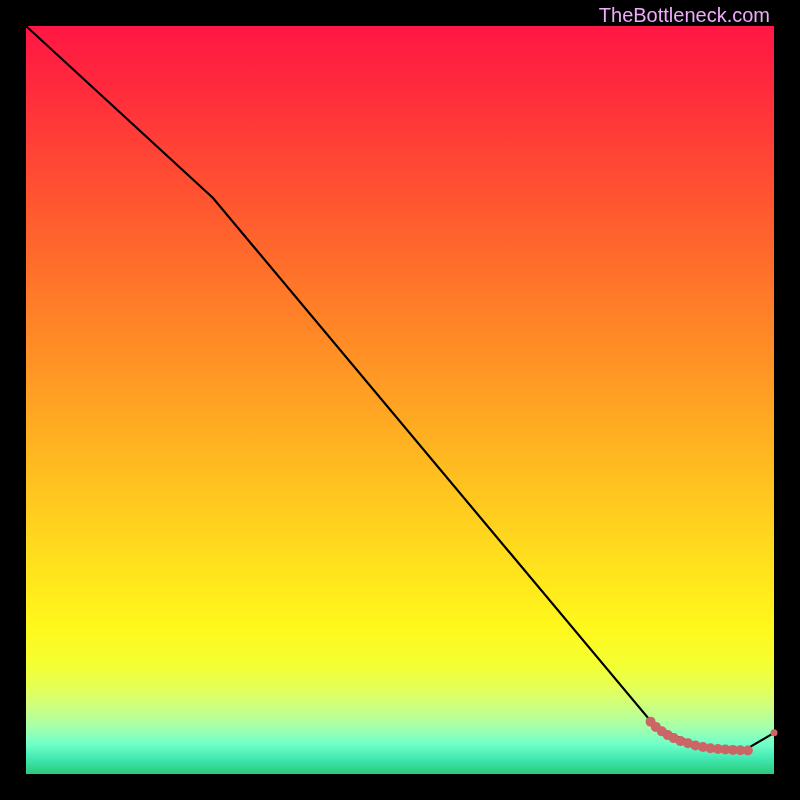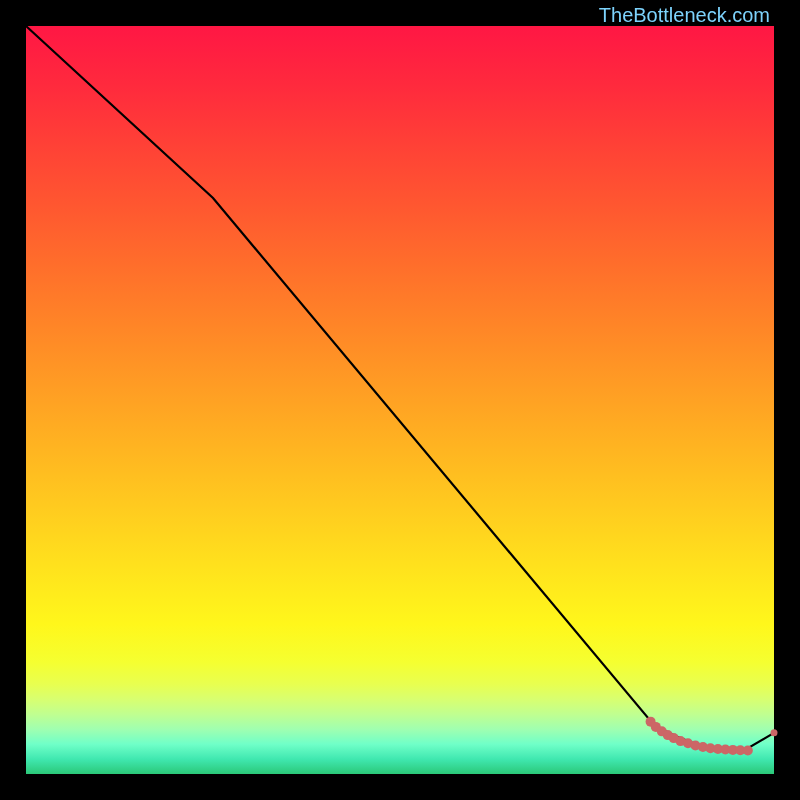--- a/index.html
+++ b/index.html
@@ -42,21 +42,21 @@
       #a0ffb0 94%,
       #70ffc8 96%,
       #40e8b0 98%,
       #2bc878 100%
     );
   }
   .watermark {
     position: absolute;
     top: 4px;
     right: 30px;
-    color: #7dd3fc;
+    color: #f0abfc;
     font-size: 20px;
     font-weight: normal;
     z-index: 10;
   }
   svg.curve {
     position: absolute;
     left: 0;
     top: 0;
     width: 748px;
     height: 748px;

